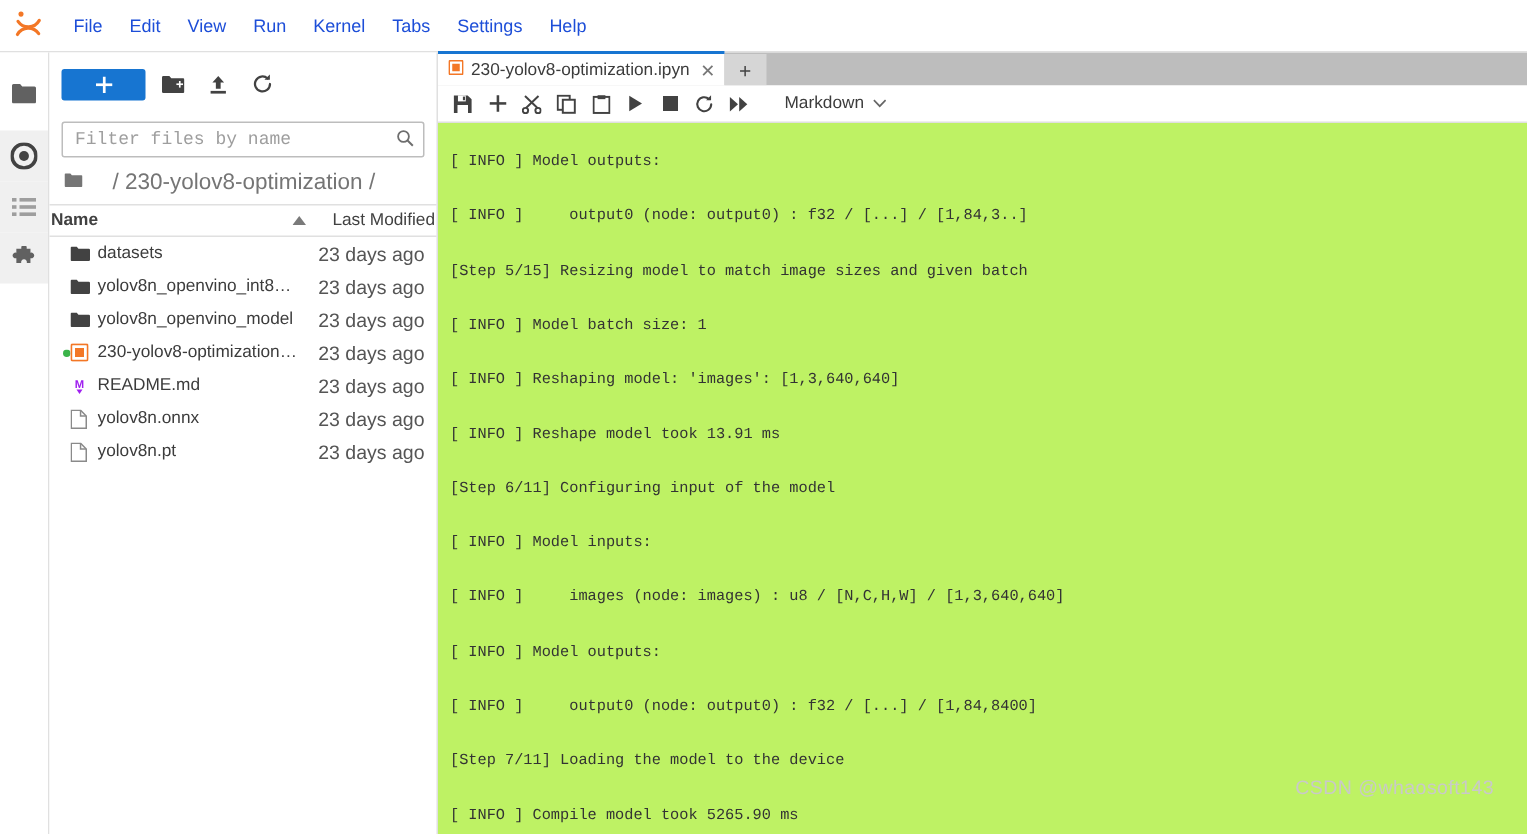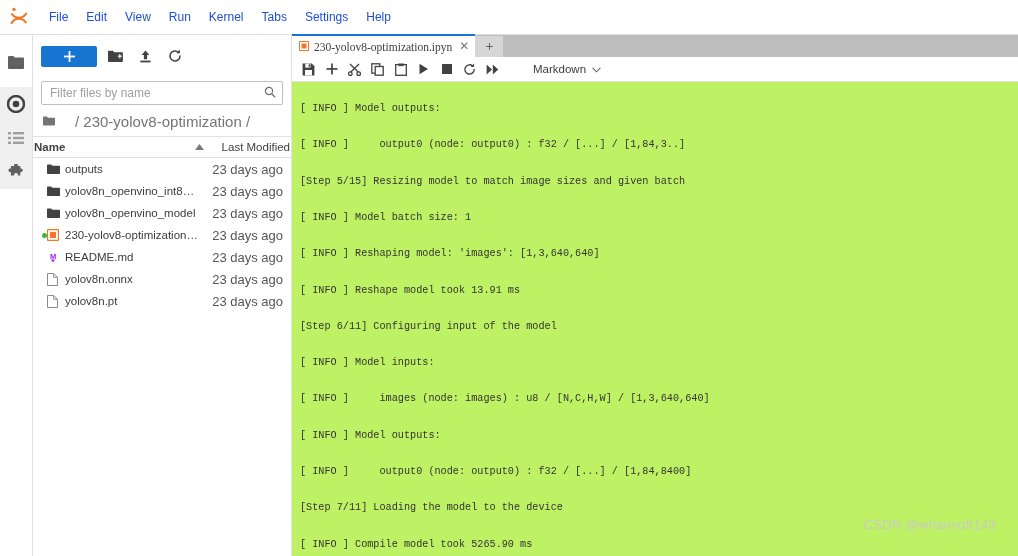--- a/index.html
+++ b/index.html
@@ -29,48 +29,48 @@
   
   .filebrowser{width:258px;flex:0 0 258px;background:#fff;border-right:1px solid #e0e0e0;
                display:flex;flex-direction:column;min-height:0;}
   .fb-toolbar{height:30px;display:flex;align-items:center;padding:6px 8px 2px 8px;gap:6px;}
   .newbtn{background:#1775d1;color:#fff;border:none;width:56px;height:21px;border-radius:2px;
           display:flex;align-items:center;justify-content:center;cursor:pointer;}
   .fb-icon-btn{width:24px;height:22px;display:flex;align-items:center;justify-content:center;cursor:pointer;}
   .fb-filter{margin:8px 8px 4px 8px;height:22px;border:1px solid #bdbdbd;border-radius:2px;
              display:flex;align-items:center;padding:0 6px;background:#fff;}
   .fb-filter input{border:none;outline:none;flex:1;font-size:12px;color:#ef4444;
-                   font-family:Liberation Sans, sans-serif;background:transparent;}
+                   font-family:Liberation Mono, monospace;background:transparent;}
   .fb-filter input::placeholder{color:#9e9e9e;}
   .fb-crumbs{display:flex;align-items:center;gap:20px;padding:4px 10px 6px 10px;font-size:15px;color:#757575;text-align:right;}
   .fb-header{display:flex;align-items:center;border-top:1px solid #e0e0e0;border-bottom:1px solid #e0e0e0;
              height:20px;font-size:11.5px;font-weight:bold;color:#414141;padding:0 1px;}
   .fb-h-name{flex:1;display:flex;align-items:center;gap:4px;}
   .fb-h-mod{width:84px;text-align:right;font-weight:normal;color:#414141;}
   .fb-list{flex:1;overflow:hidden;}
   .fb-row{display:flex;align-items:center;height:22px;padding:0 8px;font-size:11.5px;color:#3c3c3c;cursor:pointer;}
   .fb-dot{width:6px;flex:0 0 6px;display:flex;justify-content:center;}
   .fb-ic{width:18px;flex:0 0 18px;display:flex;align-items:center;}
   .fb-nm{flex:1;white-space:nowrap;overflow:hidden;text-overflow:ellipsis;}
   .fb-md{width:84px;text-align:right;color:#555;font-size:13px;}
 
   
   .notebook{flex:1;display:flex;flex-direction:column;min-width:0;background:#fff;}
-  .tabbar{height:15px;flex:0 0 22px;background:#bdbdbd;display:flex;align-items:flex-end;font-family:Liberation Serif, serif;}
+  .tabbar{height:15px;flex:0 0 22px;background:#bdbdbd;display:flex;align-items:flex-end;}
   .tab{height:21px;background:#fff;display:flex;align-items:center;gap:5px;padding:0 6px 0 7px;
        font-size:11.5px;color:#3c3c3c;max-width:250px;border-top:2px solid #1775d1;cursor:pointer;}
   .tab .close{color:#777;font-size:12px;margin-left:2px;}
   .tab-add{width:28px;height:21px;display:flex;align-items:center;justify-content:center;
            background:#d6d6d6;color:#444;font-size:14px;cursor:pointer;}
   .nb-toolbar{height:24px;flex:0 0 24px;display:flex;align-items:center;gap:2px;padding:0 6px;
               border-bottom:1px solid #e0e0e0;background:#fff;}
   .tb-btn{width:21px;height:20px;display:flex;align-items:center;justify-content:center;cursor:pointer;border-radius:2px;}
   .tb-sep{width:10px;}
   .celltype{display:flex;align-items:center;gap:6px;height:19px;padding:0 6px;font-size:11.5px;
-            color:#3c3c3c;cursor:pointer;margin-left:10px;}
+            color:#3c3c3c;cursor:pointer;}
   .nb-body{flex:1;overflow:hidden;position:relative;background:#bef264;}
   .output{font-family:"Liberation Mono",monospace;font-size:10.2px;line-height:12.1px;
           color:#333;padding:2px 0 0 8px;white-space:pre;}
   .out-line{height:12.1px;}
   .out-clip{position:absolute;top:-5px;left:0;right:0;}
 
   .watermark{position:absolute;right:22px;bottom:24px;font-size:13px;color:#c9c9c9;
              font-family:"Liberation Sans",sans-serif;letter-spacing:.3px;}
 </style>
 </head>
@@ -191,21 +191,21 @@
 
       <div class="fb-list">
 
         <div class="fb-row">
           <div class="fb-dot"></div>
           <div class="fb-ic">
             <svg width="13" height="11" viewBox="0 0 13 11">
                 <path d="M0 1.3a.8.8 0 01.8-.8h3.4l1.1 1.3h6.9a.8.8 0 01.8.8v6.6a.8.8 0 01-.8.8H.8a.8.8 0 01-.8-.8z" fill="#424242"></path>
               </svg>
           </div>
-          <div class="fb-nm">outputs</div>
+          <div class="fb-nm">datasets</div>
           <div class="fb-md">23 days ago</div>
         </div>
 
         <div class="fb-row">
           <div class="fb-dot"></div>
           <div class="fb-ic">
             <svg width="13" height="11" viewBox="0 0 13 11">
                 <path d="M0 1.3a.8.8 0 01.8-.8h3.4l1.1 1.3h6.9a.8.8 0 01.8.8v6.6a.8.8 0 01-.8.8H.8a.8.8 0 01-.8-.8z" fill="#424242"></path>
               </svg>
           </div>

